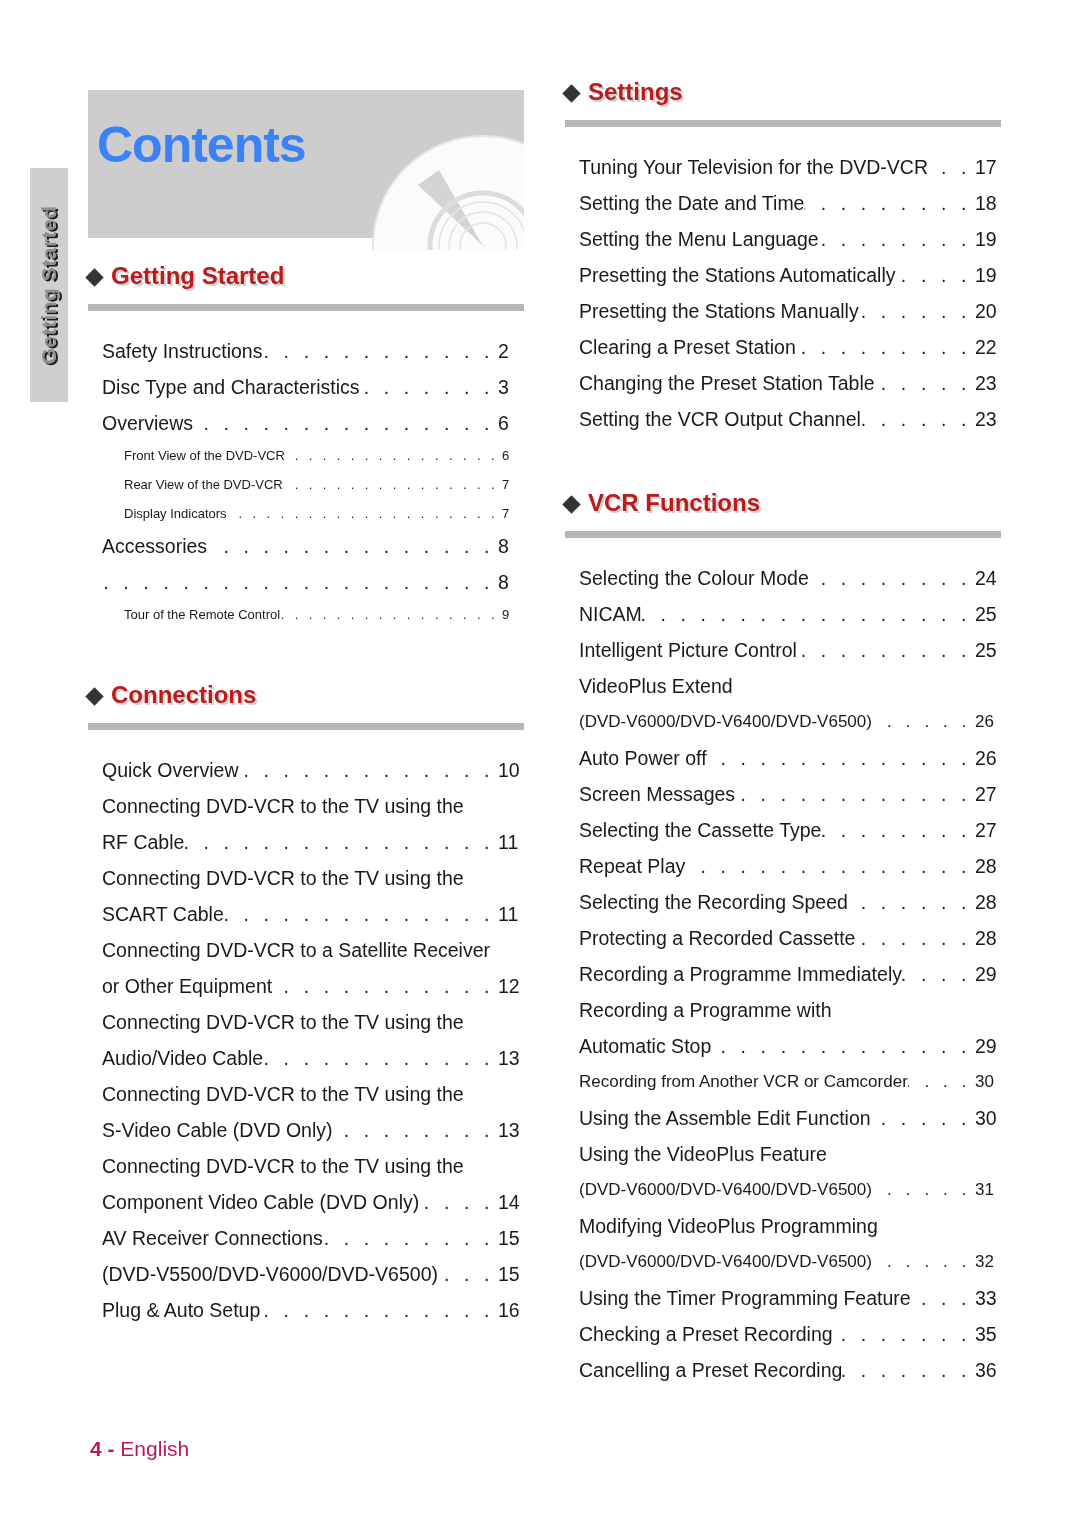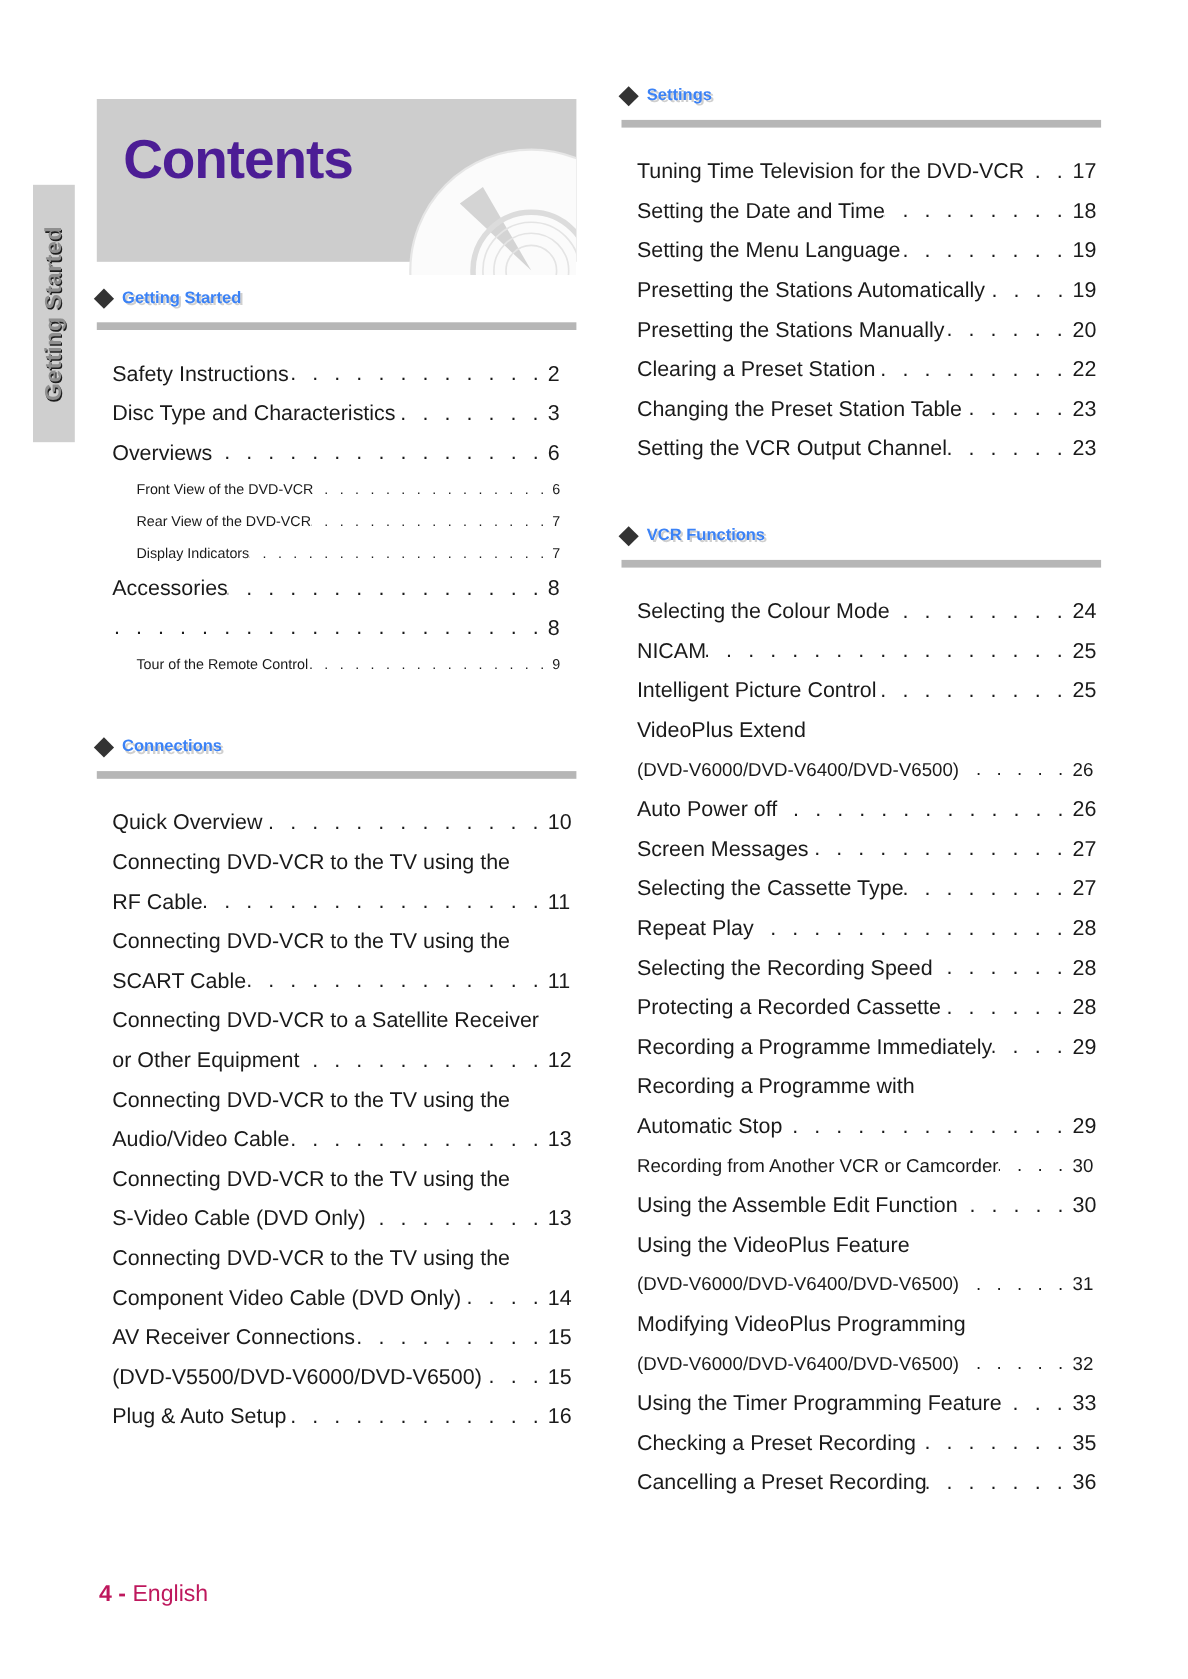--- a/index.html
+++ b/index.html
@@ -59,26 +59,26 @@
   .disc-clip {
     position: absolute;
     left: 0;
     top: 0;
     width: 436px;
     height: 160px;
     overflow: hidden;
   }
   .header-title {
     position: absolute;
-    left: 24px;
+    left: 9px;
     top: 26px;
     font-size: 50px;
     font-weight: bold;
     letter-spacing: -1px;
-    color: #4c1d95;
+    color: #3b82f6;
     font-family: "Liberation Sans", sans-serif;
   }
 
   
   .col {
     position: absolute;
     width: 436px;
   }
   .col-left  { left: 88px;  top: 262px; }
   .col-right { left: 565px; top: 78px;  }
@@ -93,23 +93,23 @@
   }
   .sec-diamond {
     width: 13px;
     height: 13px;
     background: #333333;
     transform: rotate(45deg);
     flex: 0 0 auto;
     margin-top: 2px;
   }
   .sec-title {
-    font-size: 15px;
+    font-size: 24px;
     font-weight: bold;
-    color: #3b82f6;
+    color: #b91c1c;
     letter-spacing: 0px;
     text-shadow: 2px 2px 0 #cfcfcf;
   }
   .sec-rule {
     height: 7px;
     background: #b6b6b6;
     margin-top: 14px;
     margin-bottom: 22px;
     width: 100%;
   }
@@ -324,21 +324,21 @@
   </div>
 
 <div class="col col-right" id="right-column">
     <div class="sec-head">
       <span class="sec-diamond"></span>
       <span class="sec-title">Settings</span>
     </div>
     <div class="sec-rule"></div>
     <div class="toc">
       <div class="entry">
-        <span class="label">Tuning Time Television for the DVD-VCR</span>
+        <span class="label">Tuning Your Television for the DVD-VCR</span>
         <span class="leader">. . . . . . . . . . . . . . . . . . . . . . . . . . . . . . . . . . . . . . . . </span>
         <span class="page">17</span>
       </div>
       <div class="entry">
         <span class="label">Setting the Date and Time</span>
         <span class="leader">. . . . . . . . . . . . . . . . . . . . . . . . . . . . . . . . . . . . . . . . </span>
         <span class="page">18</span>
       </div>
       <div class="entry">
         <span class="label">Setting the Menu Language</span>

